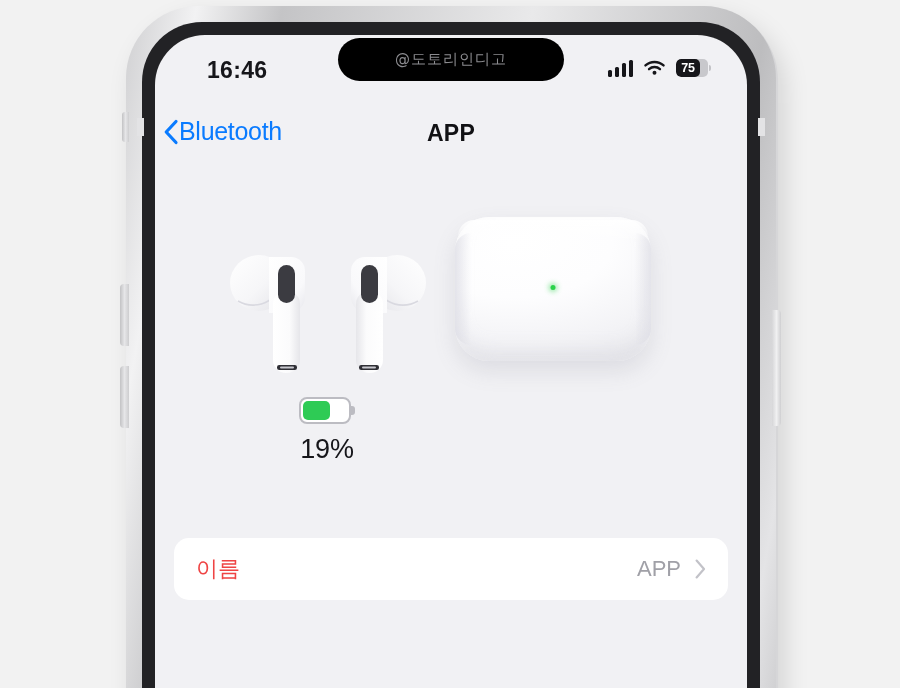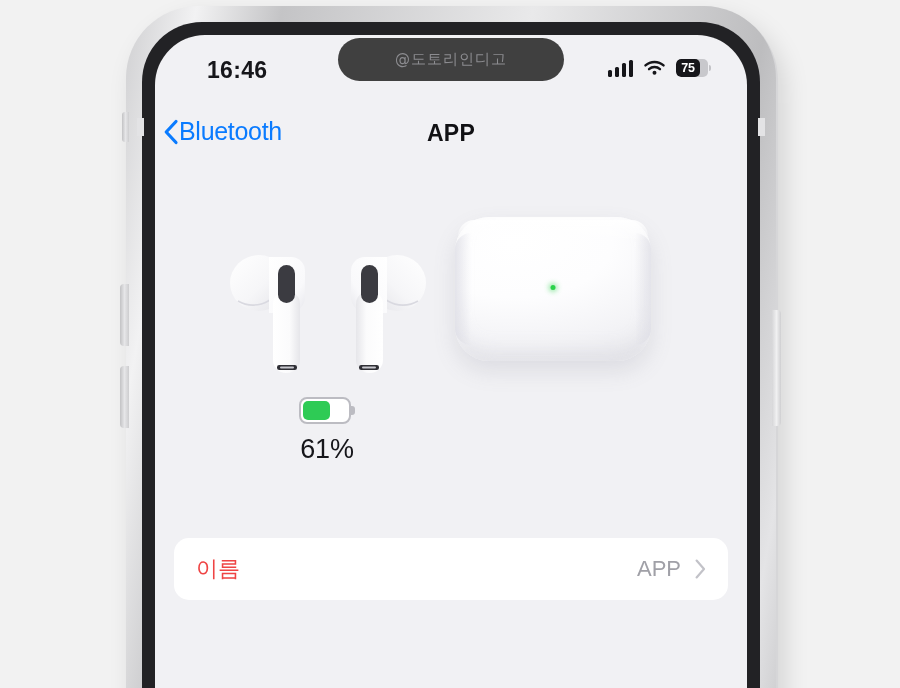--- a/index.html
+++ b/index.html
@@ -51,21 +51,21 @@
   .btn-voldn { left: 120px; top: 366px;  width: 9px; height: 62px; border-radius: 4px 0 0 4px;}
   .btn-power { left: 772px; top: 310px;  width: 9px; height: 116px; border-radius: 0 4px 4px 0;
                background: linear-gradient(90deg,#d6d6d8,#f0f0f1,#cfcfd1);}
   .frame-seam-l { position:absolute; left:137px; top:118px; width:7px; height:18px; background:#e3e3e5; }
   .frame-seam-r { position:absolute; left:758px; top:118px; width:7px; height:18px; background:#e3e3e5; }
 
   
   .island {
     position: absolute; left: 183px; top: 3px;
     width: 226px; height: 43px;
-    background: #404040;
+    background: #000000;
     border-radius: 22px;
     display: flex; align-items: center; justify-content: center;
   }
   .island-label {
     color: #8c8c90; font-size: 15px; letter-spacing: 1px;
     font-family: "DejaVu Sans", sans-serif;
   }
 
   
   .statusbar {
@@ -323,21 +323,21 @@
         </div>
       </div>
     </div>
 
     <div class="battery-block">
       <div class="big-batt">
         <div class="big-batt-shell"></div>
         <div class="big-batt-fill" id="big-batt-fill" style="width: 27.328px; background: rgb(46, 203, 85);"></div>
         <div class="big-batt-cap"></div>
       </div>
-      <div class="batt-pct">61%</div>
+      <div class="batt-pct">19%</div>
     </div>
 
     <div class="card">
       <span class="card-label">이름</span>
       <span class="card-right">
         <span class="card-value">APP</span>
         <span class="chev-right">
           <svg viewBox="0 0 11 20" width="11" height="20">
             <path d="M1.6 1.6 9 10l-7.4 8.4" stroke="#c2c2c8" stroke-width="2.2" fill="none" stroke-linecap="round" stroke-linejoin="round"></path>
           </svg>

